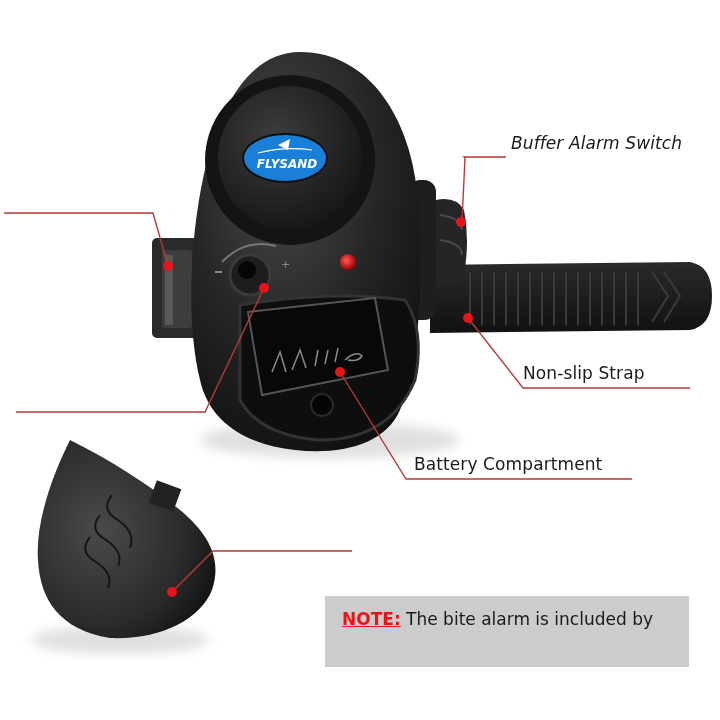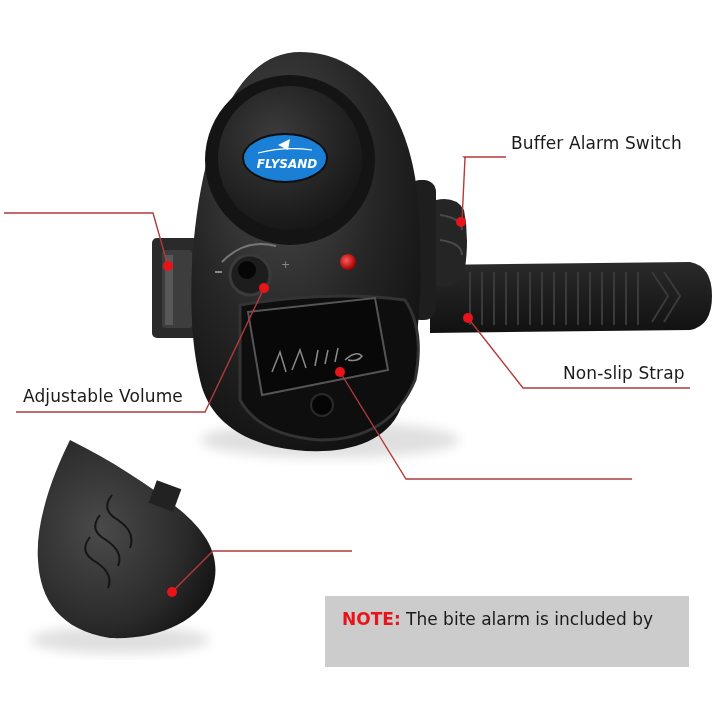--- a/index.html
+++ b/index.html
@@ -10,21 +10,21 @@
   .label {
     position:absolute; color:#1a1a1a; font-size:17px; white-space:nowrap;
     letter-spacing:0.1px;
   }
   svg.art { position:absolute; left:0; top:0; }
   .note-box {
     position:absolute; left:325px; top:596px; width:364px; height:71px;
     background:#cccccc; box-sizing:border-box; padding:10px 0 0 17px;
     font-size:17px; line-height:27px; color:#1a1a1a;
   }
-  .note-key { color:#e8141a; font-weight:bold; }
+  .note-key { color:#e8141a; font-weight:bold;text-decoration:underline; }
 </style>
 </head>
 <body>
 
 <div id="canvas">
 
   <svg class="art" width="720" height="720" viewBox="0 0 720 720">
     <defs>
       <radialGradient id="bodyGrad" cx="40%" cy="30%" r="75%">
         <stop offset="0%" stop-color="#4a4a4a"></stop>
@@ -155,20 +155,20 @@
     <g fill="#e8141a">
       <circle cx="461" cy="222" r="5"></circle>
       <circle cx="168" cy="266" r="5"></circle>
       <circle cx="468" cy="318" r="5"></circle>
       <circle cx="264" cy="288" r="5"></circle>
       <circle cx="340" cy="372" r="5"></circle>
       <circle cx="172" cy="592" r="5"></circle>
     </g>
   </svg>
 
-  <div class="label" style="left:511px; top:133px;">Buffer Alarm Switch</div>
-  <div class="label" style="left:523px; top:363px;margin-left:40px;">Non-slip Strap</div>
-  <div class="label" style="left:23px; top:386px;">Adjustable Volume</div>
+  <div class="label" style="left:511px; top:133px;font-style:italic;">Buffer Alarm Switch</div>
+  <div class="label" style="left:523px; top:363px;">Non-slip Strap</div>
+  <div class="label" style="left:414px; top:454px;">Battery Compartment</div>
 
   <div class="note-box">
     <div><span class="note-key">NOTE:</span><span> The bite alarm is included by</span></div>
   </div>
 </div>
 
 </body></html>

